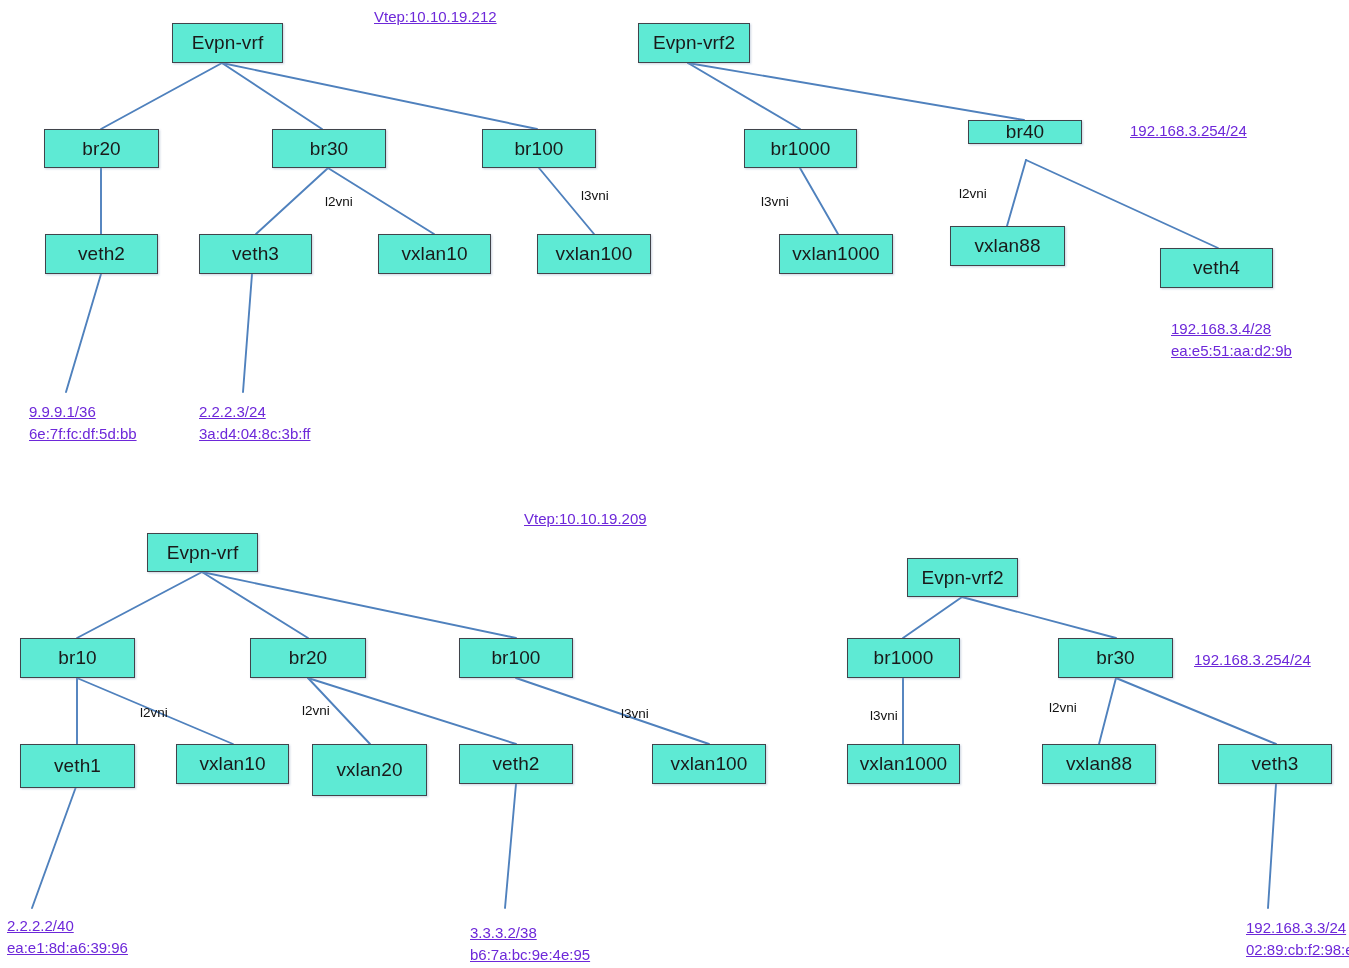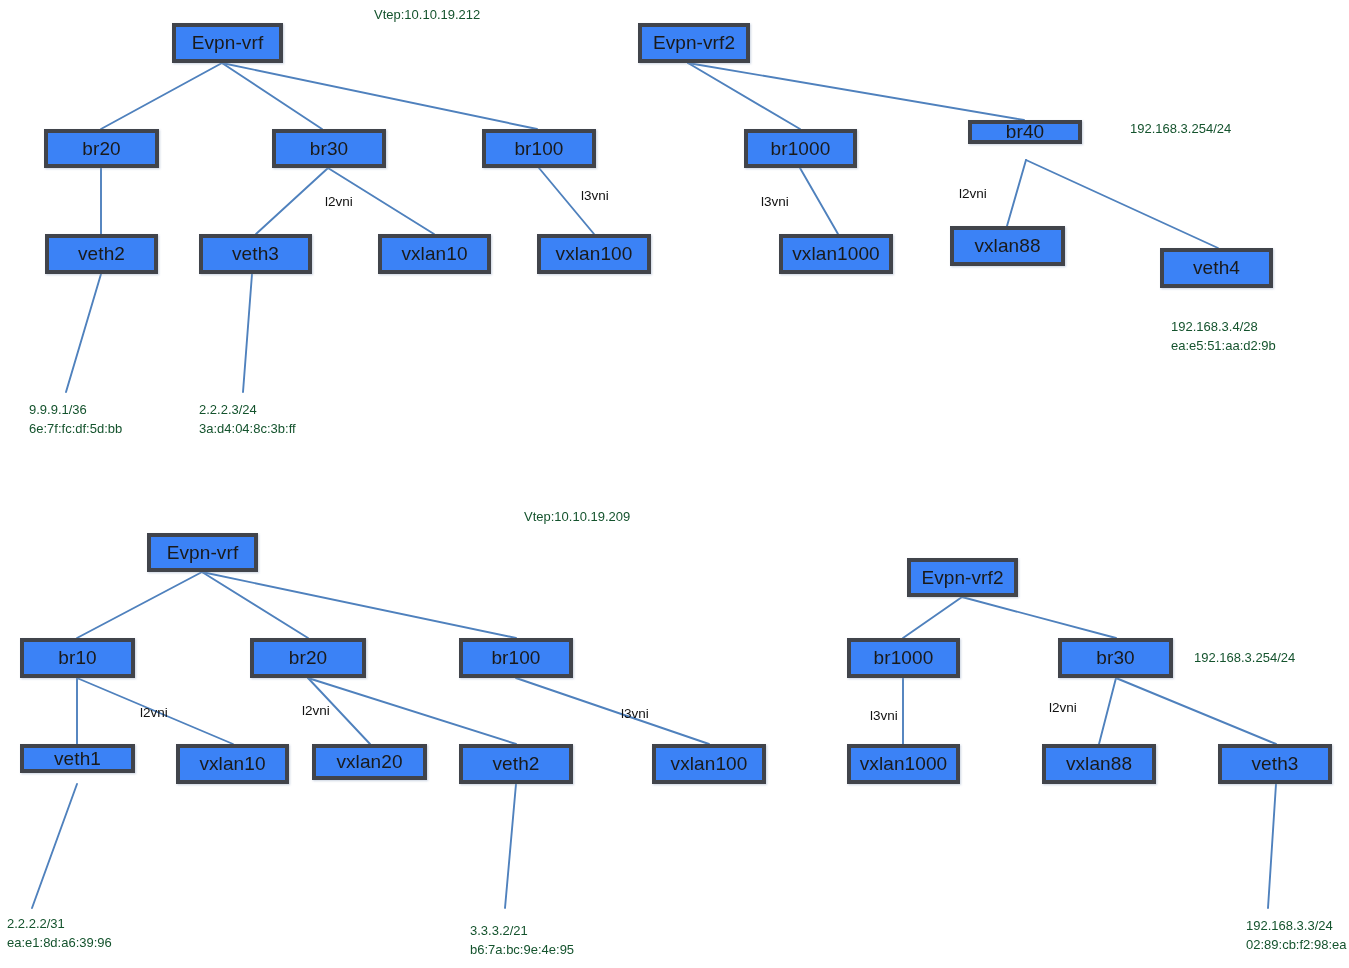--- a/index.html
+++ b/index.html
@@ -21,38 +21,39 @@
     position: absolute;
     left: 0;
     top: 0;
     width: 1349px;
     height: 968px;
     pointer-events: none;
   }
   .node {
     position: absolute;
     box-sizing: border-box;
-    border: 4px solid #404040;
-    background: #3b82f6;
+    border: 1px solid #404040;
+    background: #5eead4;
     display: flex;
     align-items: center;
     justify-content: center;
     font-size: 19px;
     color: #1a1a1a;
     letter-spacing: 0.1px;
     box-shadow: 1px 1px 2px rgba(140,160,190,0.45);
     z-index: 2;
   }
   .anno {
     position: absolute;
-    font-size: 13px;
-    color: #14532d;
+    font-size: 15px;
+    color: #6d28d9;
     white-space: pre;
     line-height: 1.45;
     z-index: 3;
+    text-decoration: underline;
   }
   .edge-label {
     position: absolute;
     font-size: 13.5px;
     color: #111111;
     white-space: pre;
     z-index: 3;
   }
 </style>
 </head>
@@ -148,27 +149,27 @@
       </div>
       <div class="node" style="left: 459px; top: 638px; width: 114px; height: 40px; border-color: rgb(65, 68, 75);">
         <span>br100</span>
       </div>
       <div class="node" style="left: 847px; top: 638px; width: 113px; height: 40px; border-color: rgb(65, 68, 75);">
         <span>br1000</span>
       </div>
       <div class="node" style="left: 1058px; top: 638px; width: 115px; height: 40px; border-color: rgb(65, 68, 75);">
         <span>br30</span>
       </div>
-      <div class="node" style="left: 20px; top: 744px; width: 115px; height: 29px; border-color: rgb(65, 68, 75);">
+      <div class="node" style="left: 20px; top: 744px; width: 115px; height: 44px; border-color: rgb(65, 68, 75);">
         <span>veth1</span>
       </div>
       <div class="node" style="left: 176px; top: 744px; width: 113px; height: 40px; border-color: rgb(65, 68, 75);">
         <span>vxlan10</span>
       </div>
-      <div class="node" style="left: 312px; top: 744px; width: 115px; height: 36px; border-color: rgb(65, 68, 75); text-align: center;">
+      <div class="node" style="left: 312px; top: 744px; width: 115px; height: 52px; border-color: rgb(65, 68, 75); text-align: center;">
         <span>vxlan20</span>
       </div>
       <div class="node" style="left: 459px; top: 744px; width: 114px; height: 40px; border-color: rgb(65, 68, 75);">
         <span>veth2</span>
       </div>
       <div class="node" style="left: 652px; top: 744px; width: 114px; height: 40px; border-color: rgb(65, 68, 75);">
         <span>vxlan100</span>
       </div>
       <div class="node" style="left: 847px; top: 744px; width: 113px; height: 40px; border-color: rgb(65, 68, 75);">
         <span>vxlan1000</span>
@@ -195,20 +196,20 @@
       <div class="anno" style="left: 374px; top: 6px;">Vtep:10.10.19.212</div>
       <div class="anno" style="left: 524px; top: 508px;">Vtep:10.10.19.209</div>
       <div class="anno" style="left: 1130px; top: 120px;">192.168.3.254/24</div>
       <div class="anno" style="left: 29px; top: 401px;">9.9.9.1/36
 6e:7f:fc:df:5d:bb</div>
       <div class="anno" style="left: 199px; top: 401px;">2.2.2.3/24
 3a:d4:04:8c:3b:ff</div>
       <div class="anno" style="left: 1171px; top: 318px;">192.168.3.4/28
 ea:e5:51:aa:d2:9b</div>
       <div class="anno" style="left: 1194px; top: 649px;">192.168.3.254/24</div>
-      <div class="anno" style="left: 7px; top: 915px;">2.2.2.2/31
+      <div class="anno" style="left: 7px; top: 915px;">2.2.2.2/40
 ea:e1:8d:a6:39:96</div>
-      <div class="anno" style="left: 470px; top: 922px;">3.3.3.2/21
+      <div class="anno" style="left: 470px; top: 922px;">3.3.3.2/38
 b6:7a:bc:9e:4e:95</div>
       <div class="anno" style="left: 1226px; top: 917px; margin-left: 20px;">192.168.3.3/24
 02:89:cb:f2:98:ea</div>
     </div>
 </div>
 
 </body></html>

